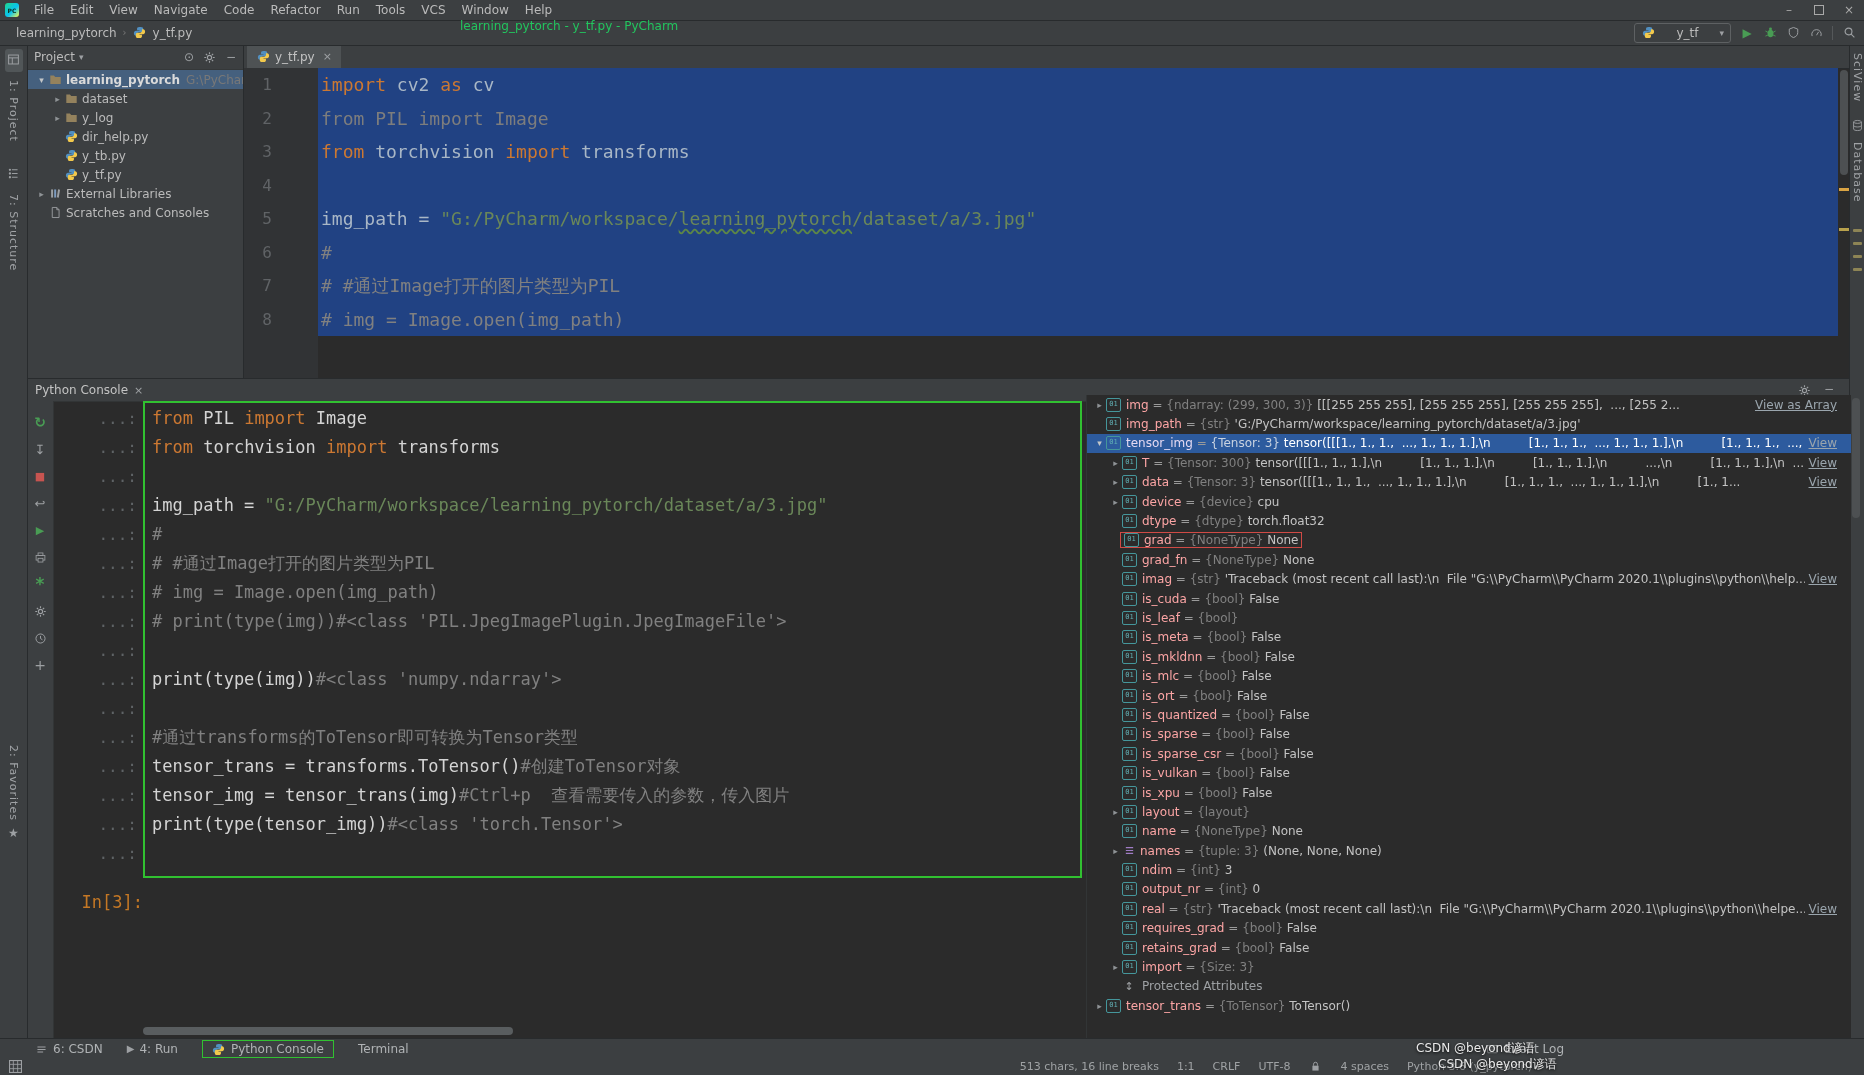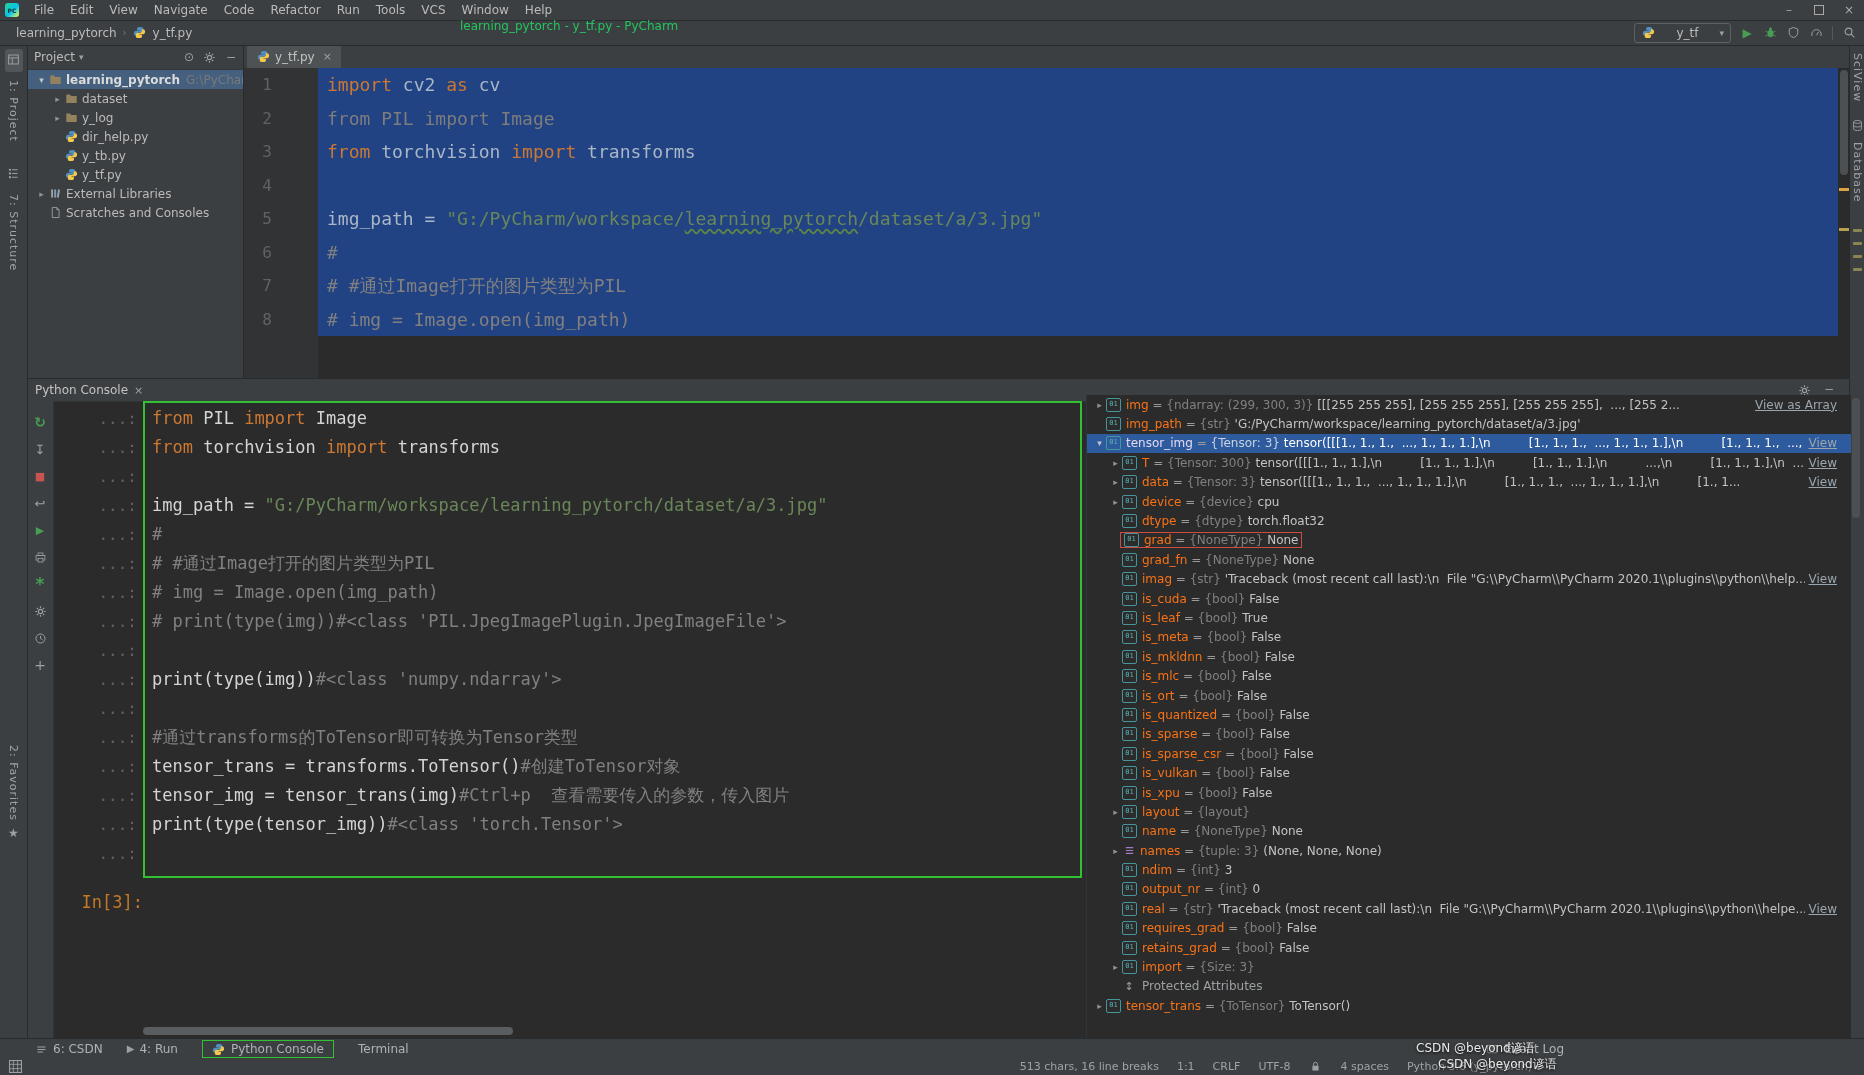--- a/index.html
+++ b/index.html
@@ -60,21 +60,21 @@
   
   .editor{position:absolute;left:243px;top:45px;width:1607px;height:333px;background:#2b2b2b;z-index:6;}
   .tabbar{height:23px;background:#3c3f41;border-bottom:1px solid #282b2d;display:flex;align-items:stretch;}
   .tab{display:flex;align-items:center;gap:5px;padding:0 9px;background:#4e5254;color:#c3c3c3;margin-left:4px;}
   .tab-close{color:#9da0a3;font-size:11px;margin-left:3px;}
   .ed-body{position:absolute;left:0;top:23px;right:12px;bottom:0;display:flex;overflow:hidden;}
   .ed-gutter{width:75px;flex:0 0 75px;background:#313335;font-family:"DejaVu Sans Mono","Liberation Mono",monospace;
              font-size:16px;color:#606366;}
   .ed-num{height:33.5px;line-height:33.5px;text-align:right;padding-right:46px;}
   .ed-code{flex:1;font-family:"DejaVu Sans Mono","Liberation Mono",monospace;font-size:18px;overflow:hidden;}
-  .ed-line{height:33.5px;line-height:33.5px;background:#214283;white-space:pre;padding-left:9px;}
+  .ed-line{height:33.5px;line-height:33.5px;background:#214283;white-space:pre;padding-left:3px;}
   .ed-scroll{position:absolute;right:0;top:23px;width:12px;bottom:0;}
   .ed-thumb{position:absolute;right:2px;top:2px;width:8px;height:105px;background:#4d5052;border-radius:4px;}
   .ed-mark{position:absolute;right:1px;width:10px;height:3px;}
 
   .tk-kw{color:#cc7832;} .tk-pl{color:#a9b7c6;} .tk-str{color:#6a8759;}
   .tk-strw{color:#6a8759;text-decoration:underline;text-decoration-style:wavy;text-decoration-color:#5d8745;text-underline-offset:3px;}
   .tk-com{color:#808080;} .tk-dim{color:#7d7d7d;}
 
   
   .console{position:absolute;left:27px;top:378px;width:1823px;height:660px;background:#2b2b2b;border-top:1px solid #282b2d;z-index:5;}
@@ -94,21 +94,21 @@
   .con-line .tk-pl{color:#d4d4d4;}
   .con-in{position:absolute;left:6px;top:513px;width:110px;text-align:right;
           font-family:"DejaVu Sans Mono","Liberation Mono",monospace;font-size:17px;color:#c57825;}
   .con-hscroll{position:absolute;left:116px;top:648px;width:370px;height:8px;background:#595d5f;border-radius:4px;}
 
   
   .vars{position:absolute;left:1086px;top:395px;width:764px;height:643px;background:#2b2b2b;border-left:1px solid #323536;
         overflow:hidden;z-index:9;}
   .var-row{height:19.4px;display:flex;align-items:center;white-space:nowrap;overflow:hidden;}
   .var-row.sel{background:#2d5b9e;}
-  .var-name{color:#f97316;white-space:pre;}
+  .var-name{color:#fca5a5;white-space:pre;}
   .var-row.sel .var-name{color:#e4d9f2;}
   .var-eq{color:#9a9a9a;white-space:pre;}
   .var-type{color:#808080;white-space:pre;}
   .var-row.sel .var-type{color:#c8d2e0;}
   .var-val{color:#c3c3c3;white-space:pre;overflow:hidden;flex:1 1 auto;min-width:0;}
   .var-row.sel .var-val{color:#ffffff;}
   .var-link{flex:0 0 auto;color:#9aa5ad;text-decoration:underline;margin-left:4px;padding-right:14px;}
   .val-icon{flex:0 0 13px;width:13px;height:12px;border:1px solid #45969b;border-radius:2px;color:#61b0b5;
             font-size:7px;line-height:11px;text-align:center;margin-right:5px;
             font-family:"DejaVu Sans Mono","Liberation Mono",monospace;}
@@ -604,21 +604,20 @@
         <span class="var-eq"> = </span>
         <span class="var-type">{bool} </span>
         <span class="var-val">False</span>
       </div>
       <div class="var-row" style="padding-left:22px">
         <span class="twisty"></span>
         <span class="val-icon">01</span>
         <span class="var-name">is_leaf</span>
         <span class="var-eq"> = </span>
         <span class="var-type">{bool} </span>
-        <span class="var-val">True</span>
       </div>
       <div class="var-row" style="padding-left:22px">
         <span class="twisty"></span>
         <span class="val-icon">01</span>
         <span class="var-name">is_meta</span>
         <span class="var-eq"> = </span>
         <span class="var-type">{bool} </span>
         <span class="var-val">False</span>
       </div>
       <div class="var-row" style="padding-left:22px">

